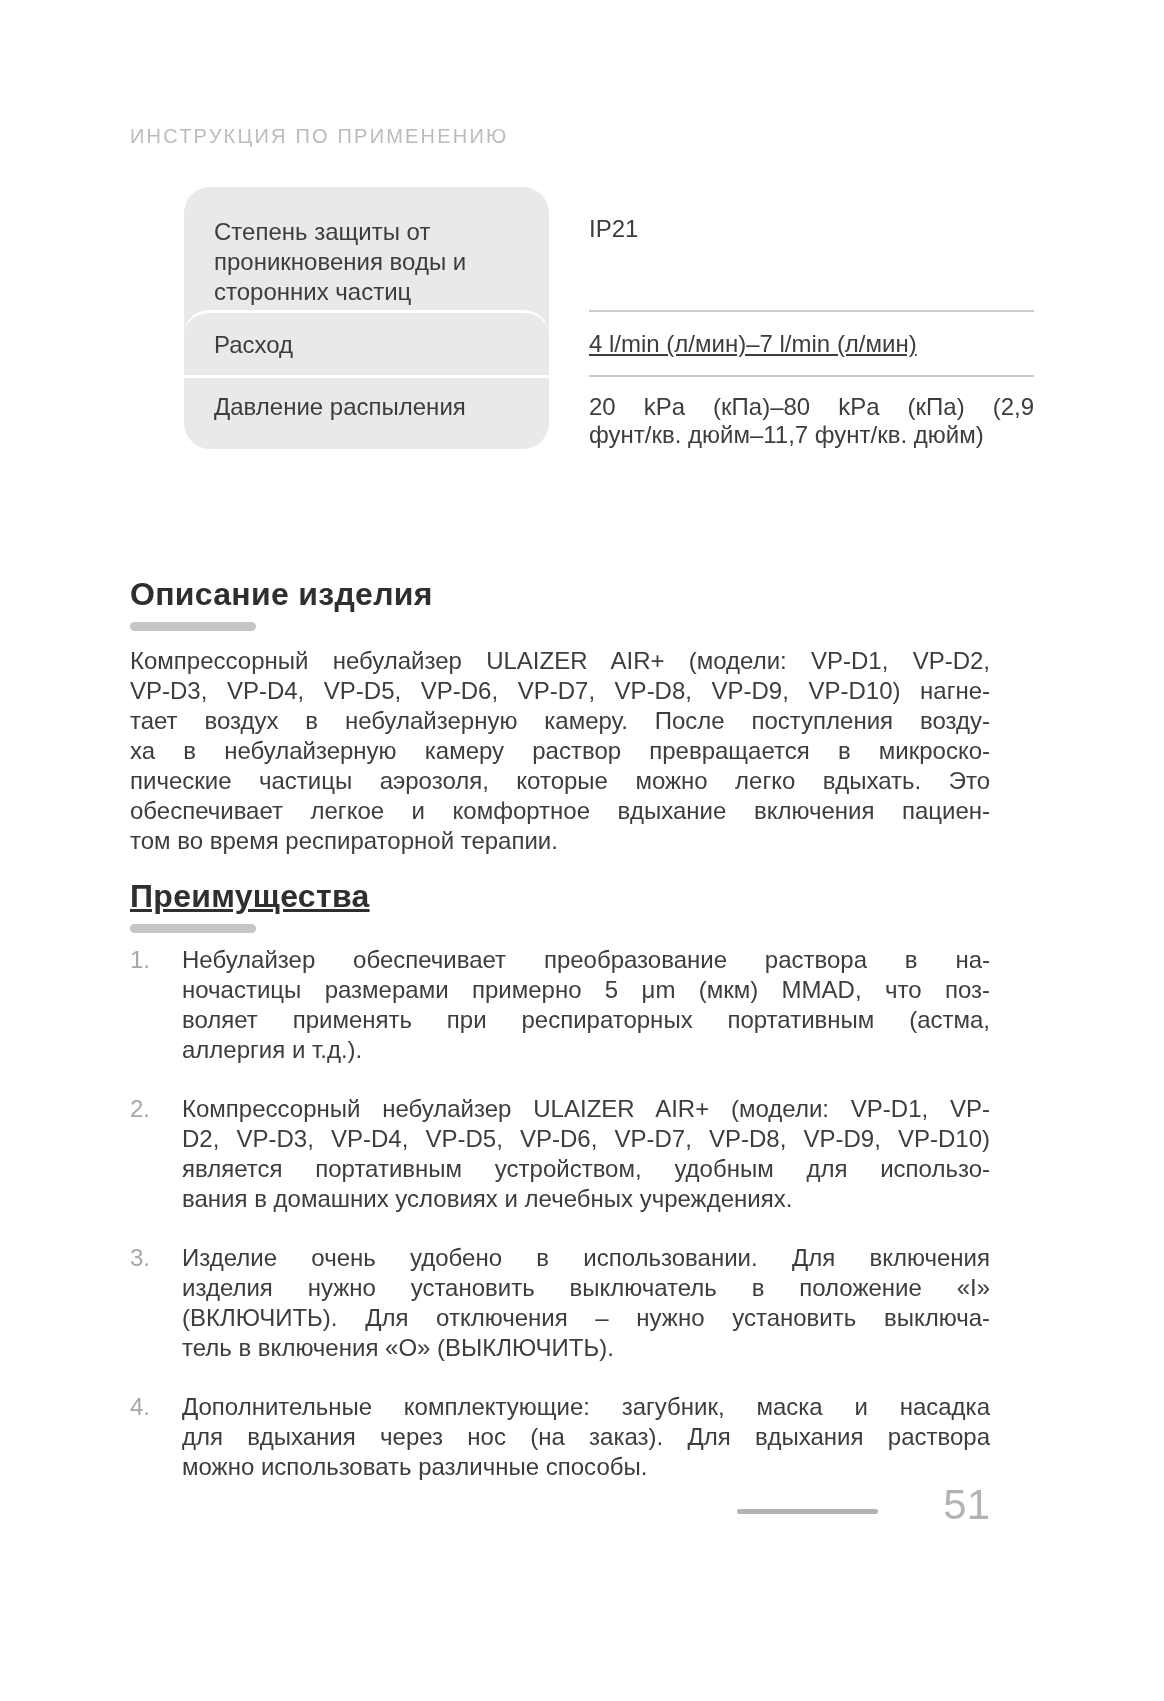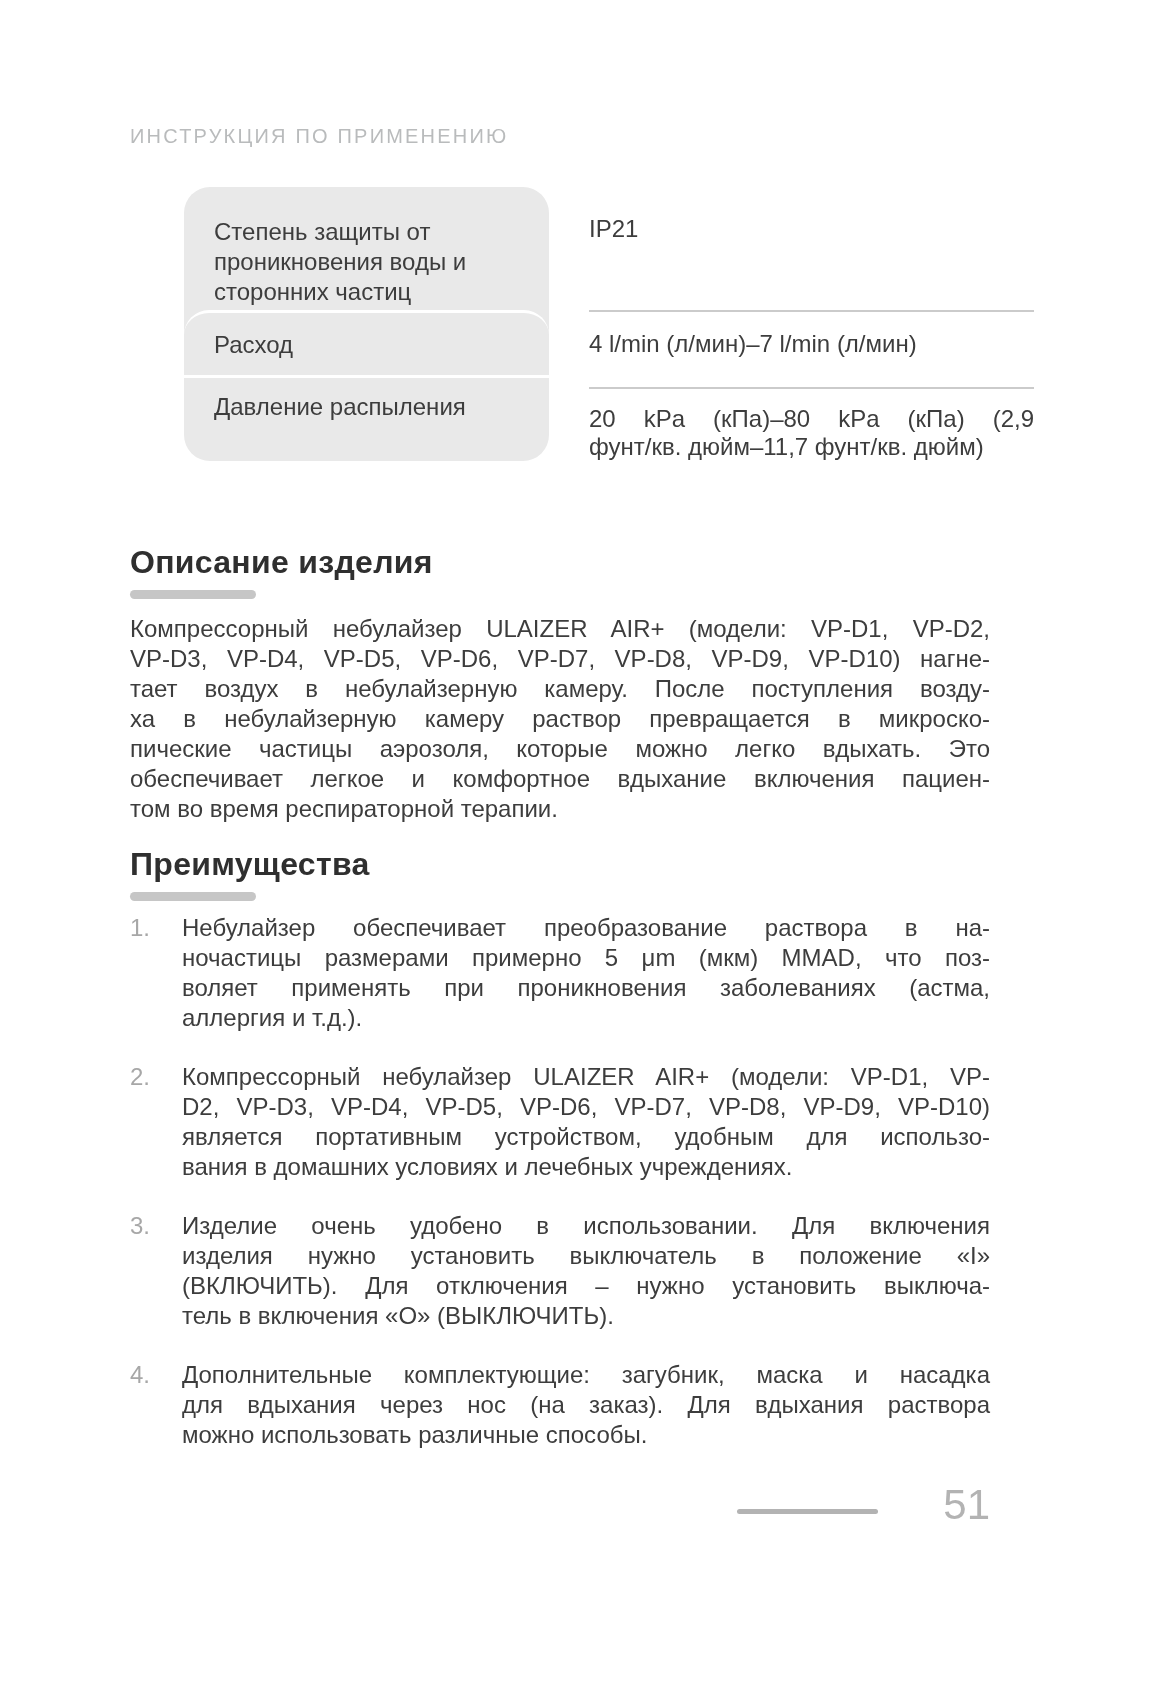--- a/index.html
+++ b/index.html
@@ -32,34 +32,34 @@
     overflow: hidden;
   }
   .spec-cell { box-sizing: border-box; padding-left: 30px; padding-right: 18px; font-size: 24px; line-height: 30px; }
   .spec-cell-1 { height: 123px; padding-top: 30px; }
   .spec-cell-2 { height: 65px;  padding-top: 17px; border-top: 3px solid #ffffff; border-radius: 25px; }
   .spec-cell-3 { height: 65px;  padding-top: 14px; border-top: 3px solid #ffffff; }
 
   .spec-right { margin-left: 40px; flex: 1 1 auto; }
   .spec-vcell { box-sizing: border-box; font-size: 24px; line-height: 28px; }
   .spec-vcell-1 { height: 123px; padding-top: 28px; }
-  .spec-vcell-2 { height: 77px;  padding-top: 18px; border-top: 2px solid #cbcbcb; }
+  .spec-vcell-2 { height: 65px;  padding-top: 18px; border-top: 2px solid #cbcbcb; text-decoration: underline; }
   .spec-vcell-3 { padding-top: 16px; border-top: 2px solid #cbcbcb; }
 
   
-  .content { position: absolute; left: 130px; top: 544px; width: 860px; }
+  .content { position: absolute; left: 130px; top: 576px; width: 860px; }
   .sec-title {
     margin: 0;
     font-size: 32px;
     line-height: 36px;
     font-weight: 700;
     color: #2f2f2f;
     letter-spacing: 0.3px;
   }
-  .sec-title-2 { margin-top: 22px; }
+  .sec-title-2 { margin-top: 22px; text-decoration: underline; }
   .accent-bar {
     margin-top: 10px;
     width: 126px; height: 9px;
     border-radius: 5px;
     background: #c6c6c6;
   }
   .para { margin-top: 15px; font-size: 24px; line-height: 30px; }
 
   .adv-list { list-style: none; margin: 12px 0 0 0; padding: 0; }
   .adv-item { display: flex; margin-bottom: 29px; }
@@ -139,21 +139,21 @@
 
     <h2 class="sec-title sec-title-2">Преимущества</h2>
     <div class="accent-bar"></div>
 
     <ol class="adv-list">
       <li class="adv-item">
         <span class="adv-num">1.</span>
         <div class="adv-text justify">
             <div class="tline">Небулайзер обеспечивает преобразование раствора в на-</div>
             <div class="tline">ночастицы размерами примерно 5 μm (мкм) MMAD, что поз-</div>
-            <div class="tline">воляет применять при проникновения заболеваниях (астма,</div>
+            <div class="tline">воляет применять при респираторных портативным (астма,</div>
             <div class="tline">аллергия и т.д.).</div>
           </div>
       </li>
       <li class="adv-item">
         <span class="adv-num">2.</span>
         <div class="adv-text justify">
             <div class="tline">Компрессорный небулайзер ULAIZER AIR+ (модели: VP-D1, VP-</div>
             <div class="tline">D2, VP-D3, VP-D4, VP-D5, VP-D6, VP-D7, VP-D8, VP-D9, VP-D10)</div>
             <div class="tline">является портативным устройством, удобным для использо-</div>
             <div class="tline">вания в домашних условиях и лечебных учреждениях.</div>

